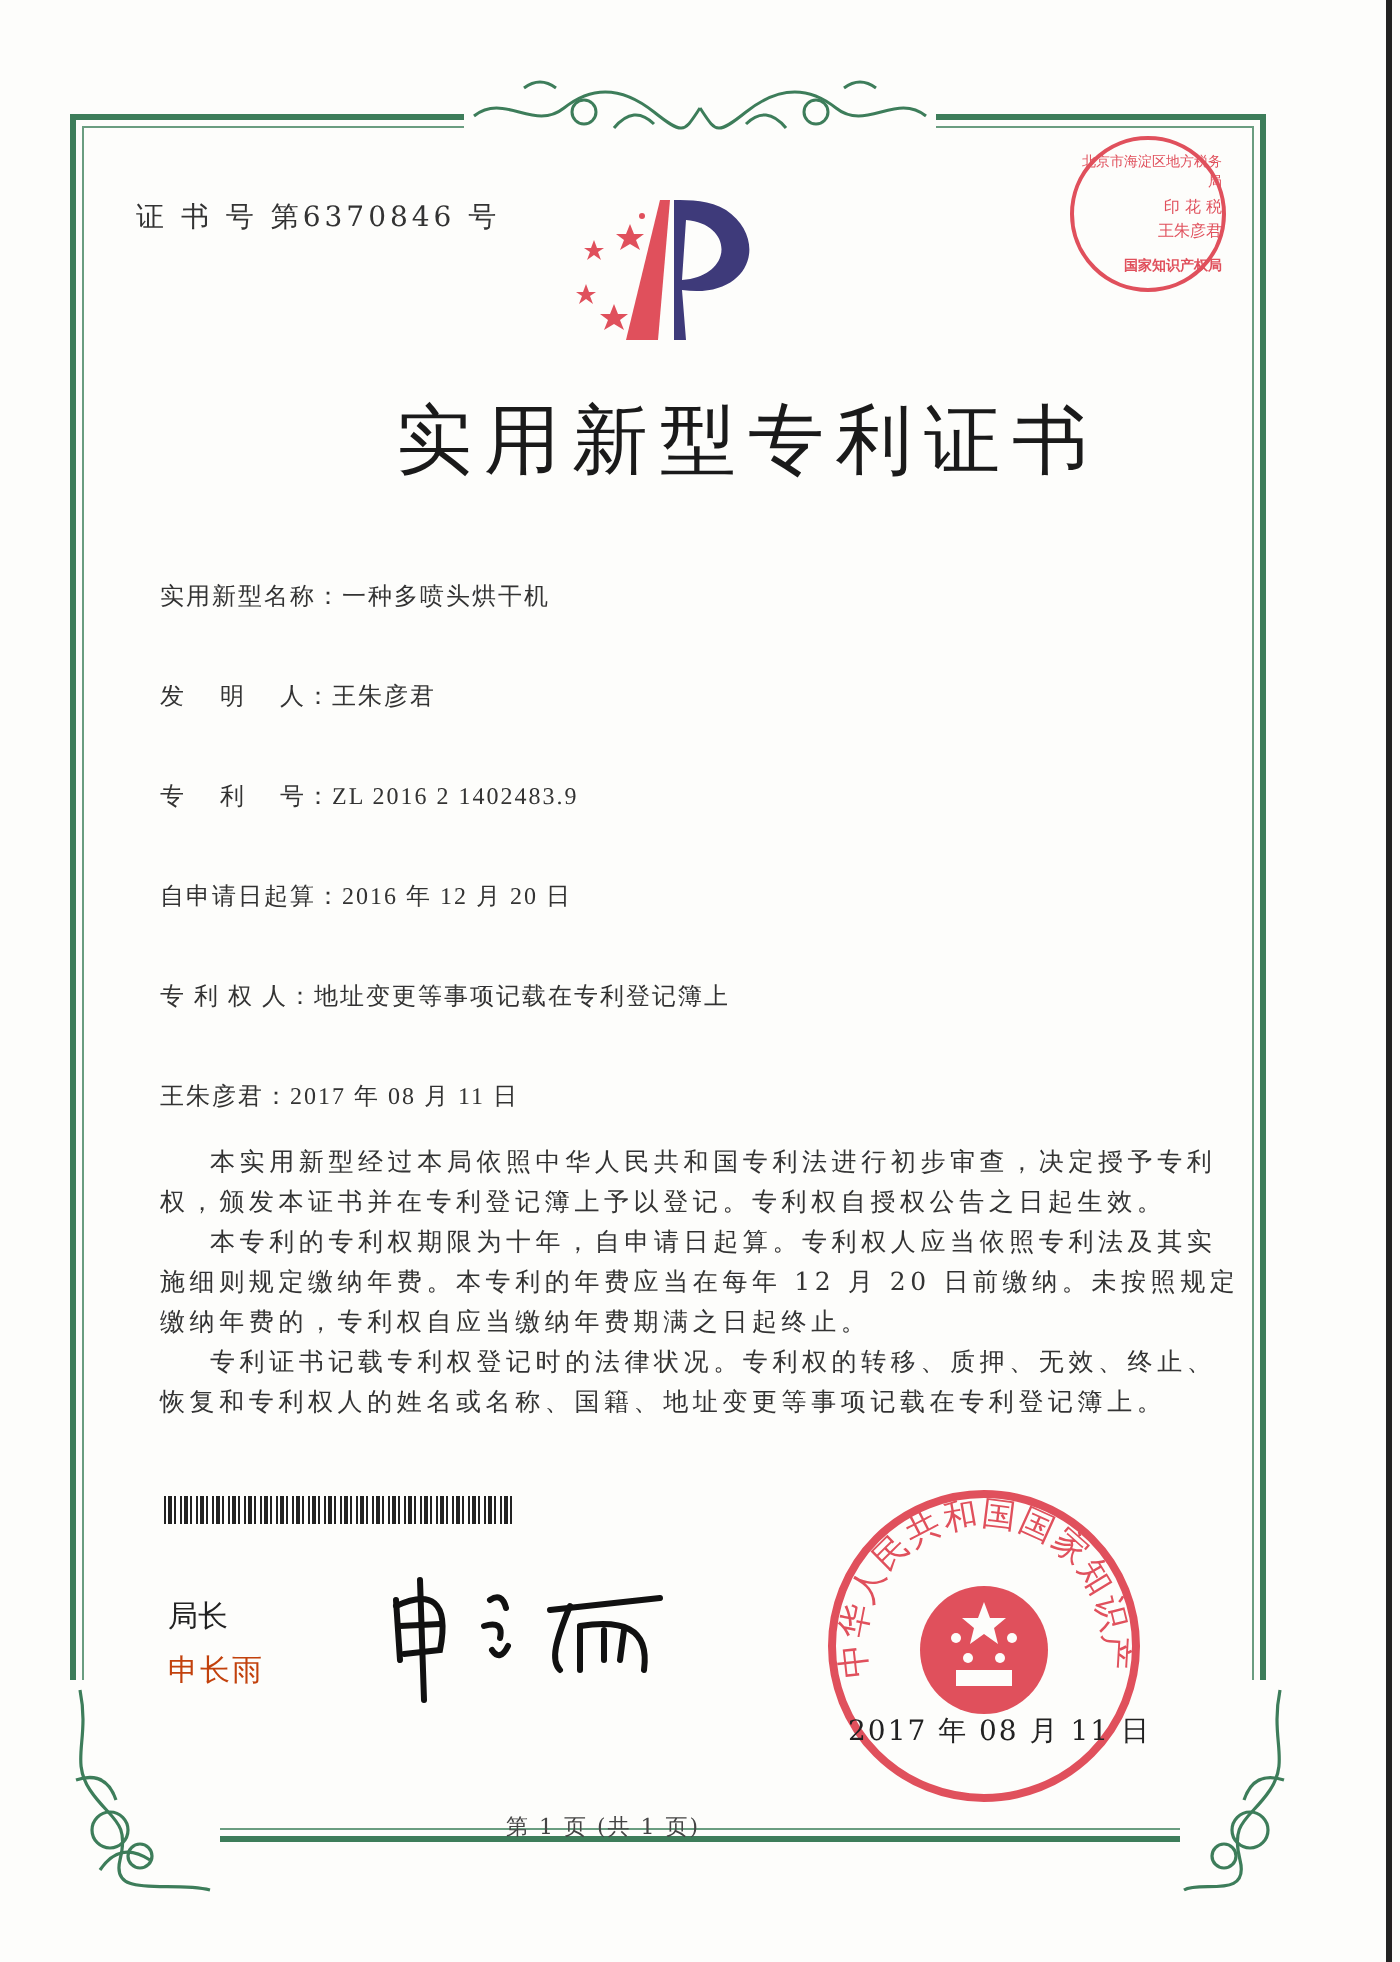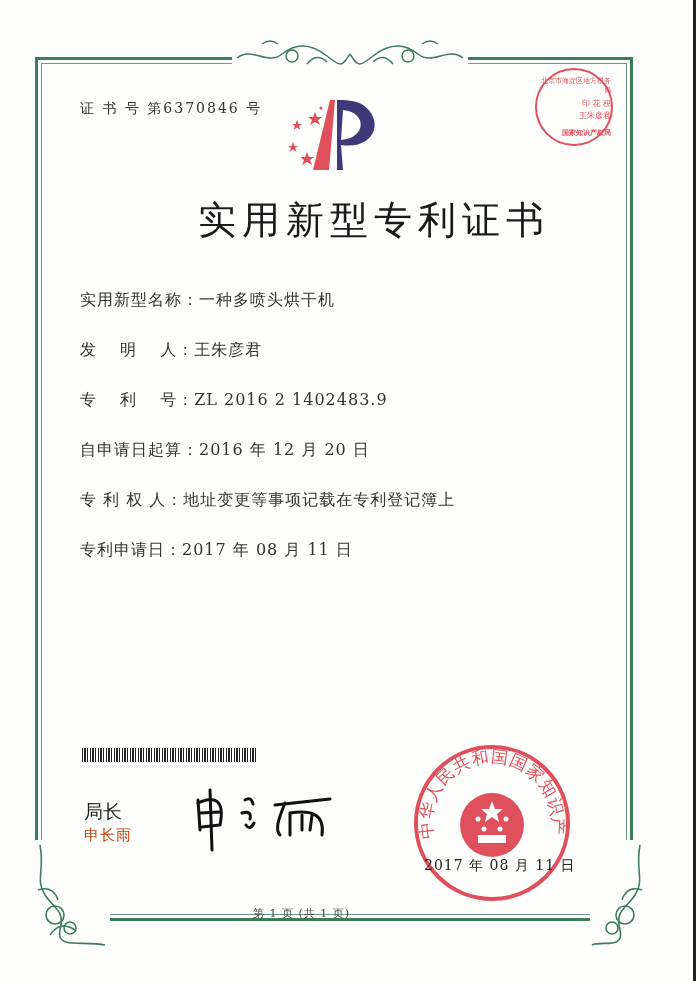--- a/index.html
+++ b/index.html
@@ -24,54 +24,54 @@
     position: absolute; left: 232px; top: 36px; width: 236px; height: 36px; background: #fdfdfb;
   }
   .corner {
     position: absolute; width: 80px; height: 110px; background: #fdfdfb;
   }
   .corner-bl { left: 30px; top: 840px; }
   .corner-br { left: 590px; top: 840px; width: 60px; }
   .corner svg { width: 100%; height: 100%; }
 
   .cert-number {
-    position: absolute; left: 80px; top: 100px; font-size: 14px; letter-spacing: 2px; color: #333;
+    position: absolute; left: 68px; top: 100px; font-size: 14px; letter-spacing: 2px; color: #333;
   }
   .stamp-top {
     position: absolute; left: 535px; top: 68px; width: 78px; height: 78px;
     border: 2px solid #e0505c; border-radius: 50%; box-sizing: border-box;
     color: #e0505c; font-size: 8px; text-align: right;
   }
   .stamp-top .arc { position: absolute; top: 6px; left: 0; right: 0; font-size: 7px; }
   .stamp-top .mid1 { position: absolute; top: 28px; left: 0; right: 0; }
   .stamp-top .mid2 { position: absolute; top: 40px; left: 0; right: 0; }
   .stamp-top .bottom-arc { position: absolute; bottom: 6px; left: 0; right: 0; font-size: 7px; font-weight: bold; }
 
   .logo { position: absolute; left: 285px; top: 100px; width: 100px; height: 80px; }
   .title {
     position: absolute; left: 0; width: 700px; top: 195px; text-align: center;
     font-size: 38px; letter-spacing: 6px; color: #1a1a1a;
     font-family: "DejaVu Sans", "Liberation Sans", sans-serif;
     padding-left: 24px;
   }
   .field {
-    position: absolute; left: 80px; font-size: 16px; color: #333; letter-spacing: 1px;
+    position: absolute; left: 80px; font-size: 12px; color: #333; letter-spacing: 1px; font-family: Liberation Serif, serif;
   }
   .field .label { display: inline; }
   .field .value { display: inline; }
   .para {
     position: absolute; left: 80px; width: 540px; font-size: 12.5px; line-height: 20px;
     color: #333; letter-spacing: 2.3px;
   }
   .para p { margin: 0; text-indent: 2em; }
   .barcode {
     position: absolute; left: 82px; top: 748px; width: 174px; height: 14px;
     background: repeating-linear-gradient(90deg, #222 0 1px, #fff 1px 2px, #222 2px 4px, #fff 4px 5px, #222 5px 6px, #fff 6px 8px);
   }
-  .director-title { position: absolute; left: 84px; top: 799px; font-size: 19px;
+  .director-title { position: absolute; left: 84px; top: 799px; font-size: 15px;
     font-family: "DejaVu Sans", "Liberation Sans", sans-serif; color: #222; }
   .director-name { position: absolute; left: 84px; top: 826px; font-size: 15px;
     font-family: "DejaVu Sans", "Liberation Sans", sans-serif; color: #c2410c; letter-spacing: 1px; }
   .signature { position: absolute; left: 190px; top: 785px; width: 150px; height: 70px; }
   .seal-big { position: absolute; left: 412px; top: 743px; width: 160px; height: 160px; }
   .seal-date {
     position: absolute; left: 424px; top: 857px; font-size: 14px; color: #222; letter-spacing: 1px;
   }
   .page-num {
     position: absolute; left: 0; width: 603px; top: 906px; text-align: center; font-size: 11px; color: #444; letter-spacing: 1px;
@@ -153,24 +153,27 @@
 <div class="field" style="top:390px">
   <span class="label">专　 利　 号：</span><span class="value">ZL 2016 2 1402483.9</span>
 </div>
 <div class="field" style="top:440px">
   <span class="label">自申请日起算：</span><span class="value">2016 年 12 月 20 日</span>
 </div>
 <div class="field" style="top:490px">
   <span class="label">专 利 权 人：</span><span class="value">地址变更等事项记载在专利登记簿上</span>
 </div>
 <div class="field" style="top:540px">
-  <span class="label">专利申请日：</span><span class="value">2017 年 08 月 11 日</span>
+  <span class="label">王朱彦君：</span><span class="value">2017 年 08 月 11 日</span>
 </div>
 
 <div class="para" style="top:571px">
+  <p>本实用新型经过本局依照中华人民共和国专利法进行初步审查，决定授予专利权，颁发本证书并在专利登记簿上予以登记。专利权自授权公告之日起生效。</p>
+  <p>本专利的专利权期限为十年，自申请日起算。专利权人应当依照专利法及其实施细则规定缴纳年费。本专利的年费应当在每年 12 月 20 日前缴纳。未按照规定缴纳年费的，专利权自应当缴纳年费期满之日起终止。</p>
+  <p>专利证书记载专利权登记时的法律状况。专利权的转移、质押、无效、终止、恢复和专利权人的姓名或名称、国籍、地址变更等事项记载在专利登记簿上。</p>
 </div>
 
 <div class="barcode"></div>
 
 <div class="director-title">局长</div>
 <div class="director-name">申长雨</div>
 
 <div class="signature">
   <svg viewBox="0 0 150 70" width="150" height="70">
     <g fill="none" stroke="#111" stroke-width="3" stroke-linecap="round">

